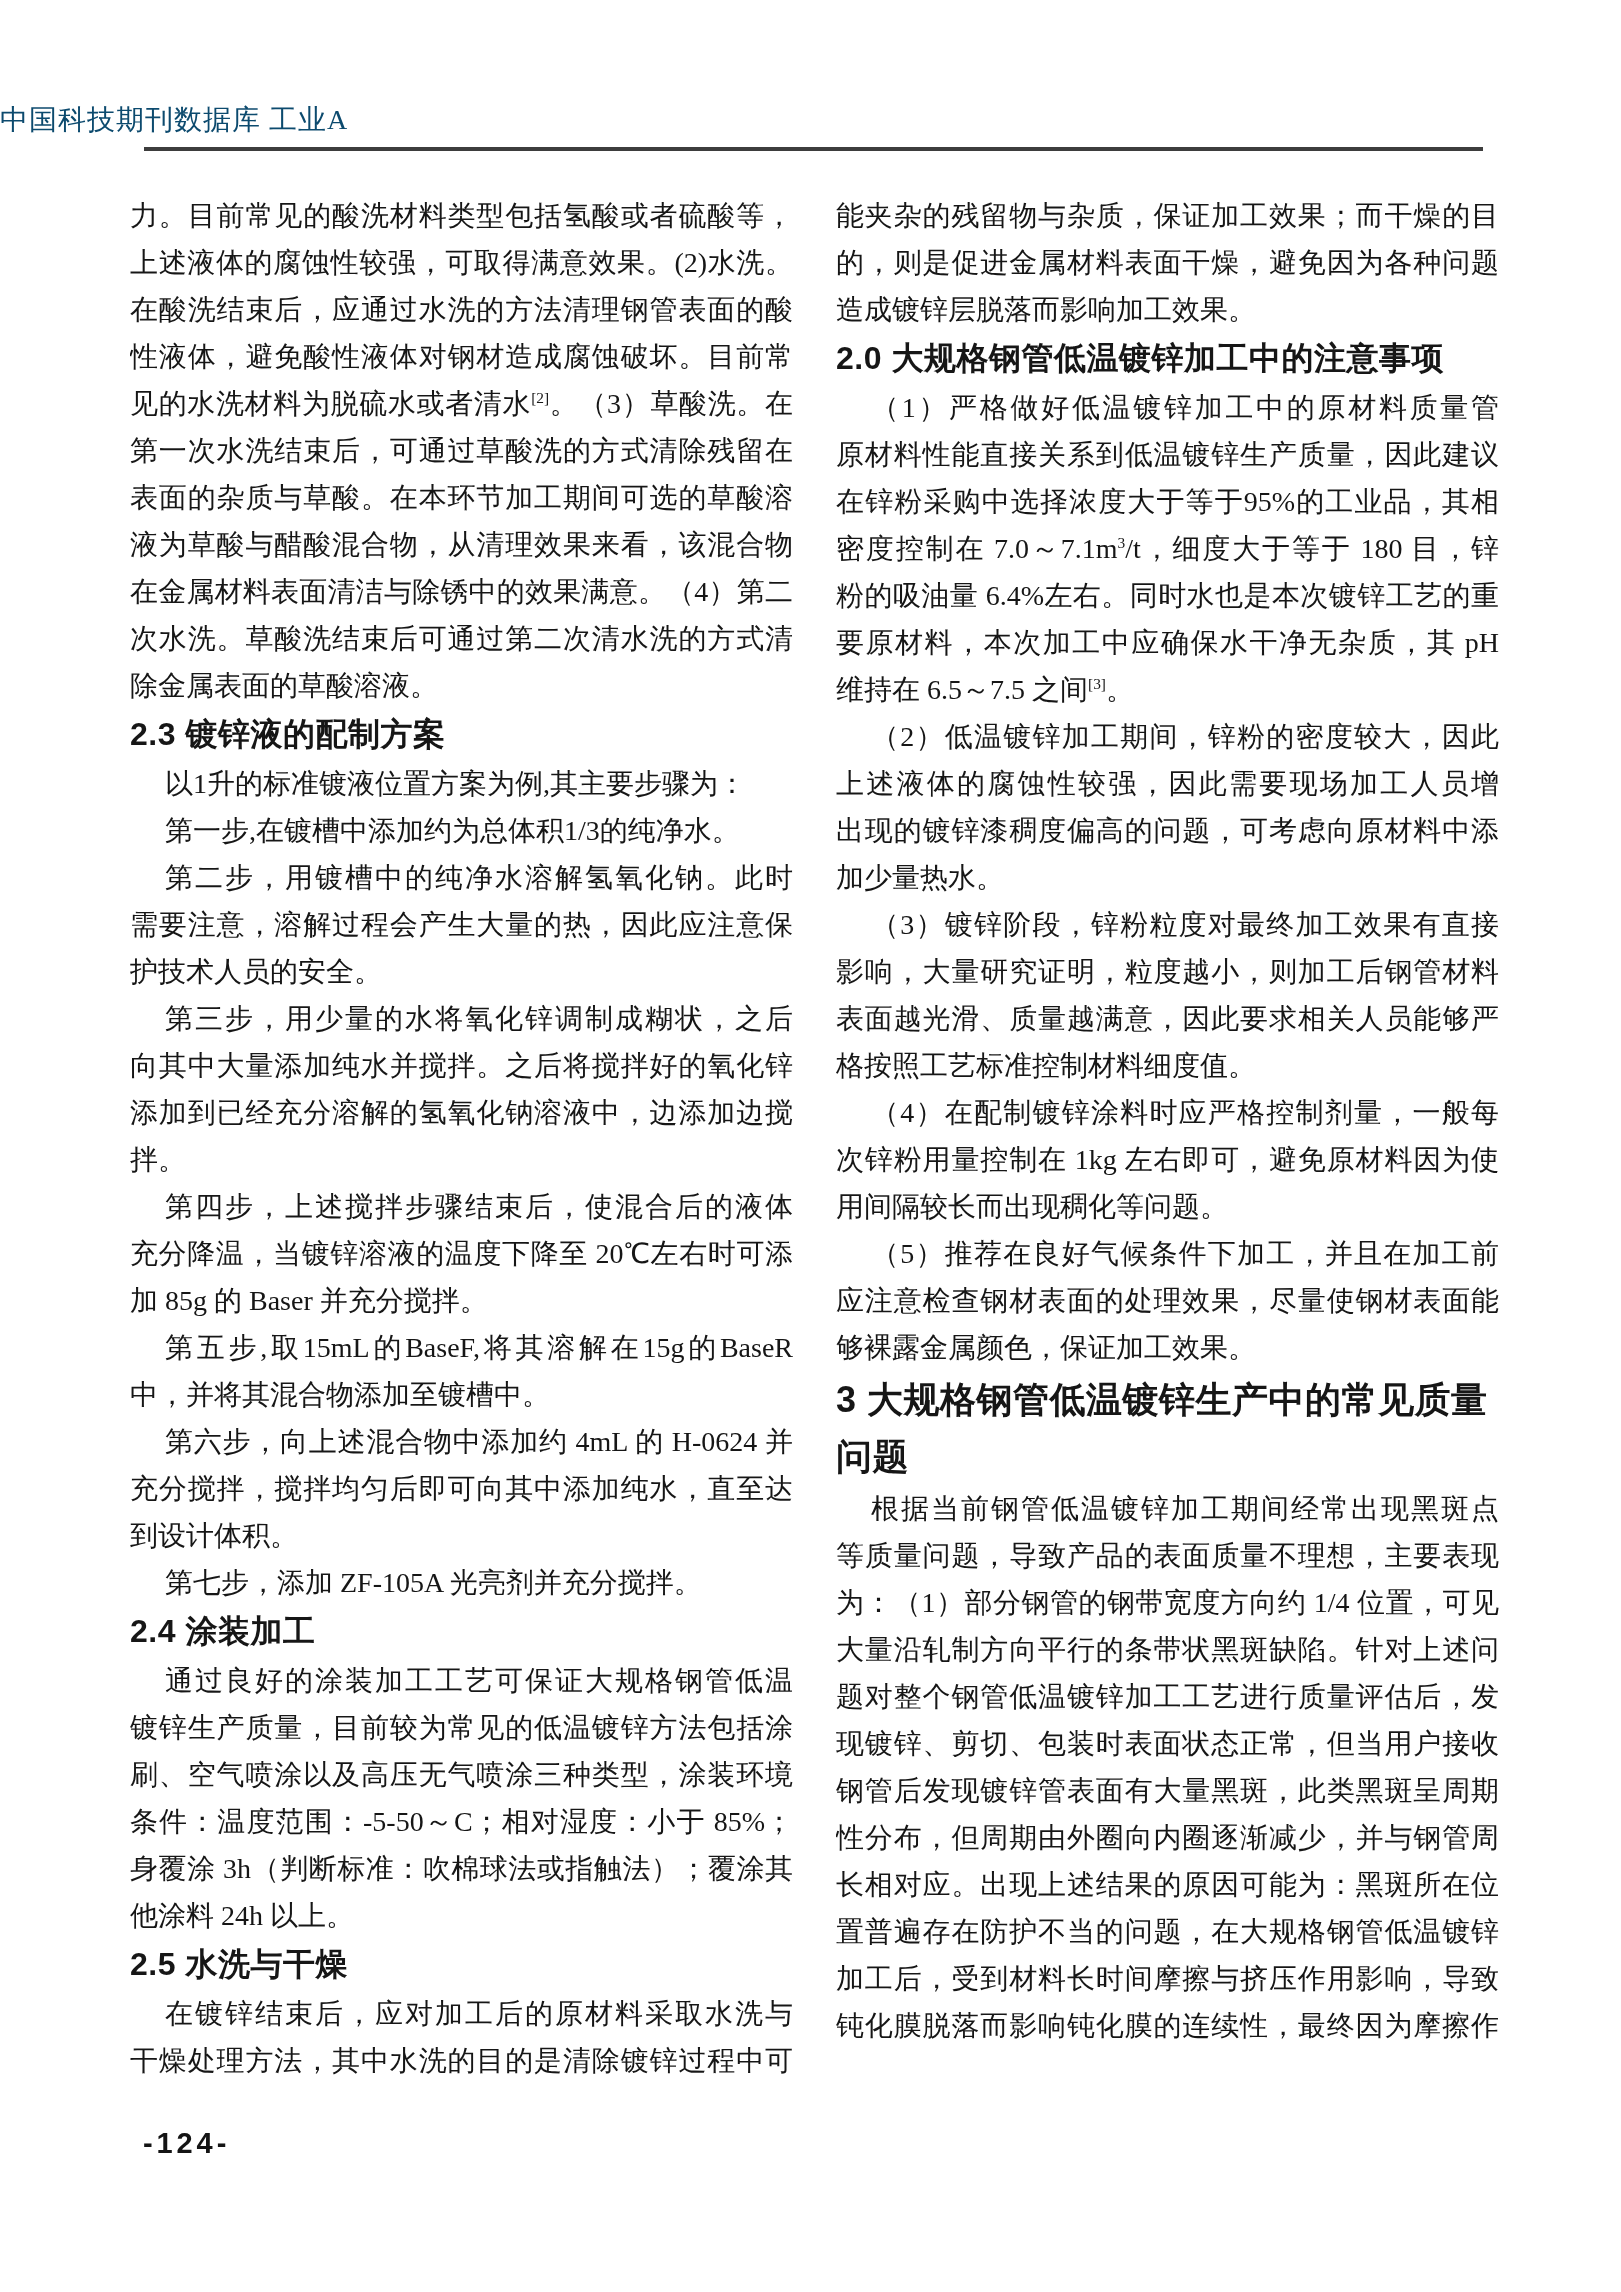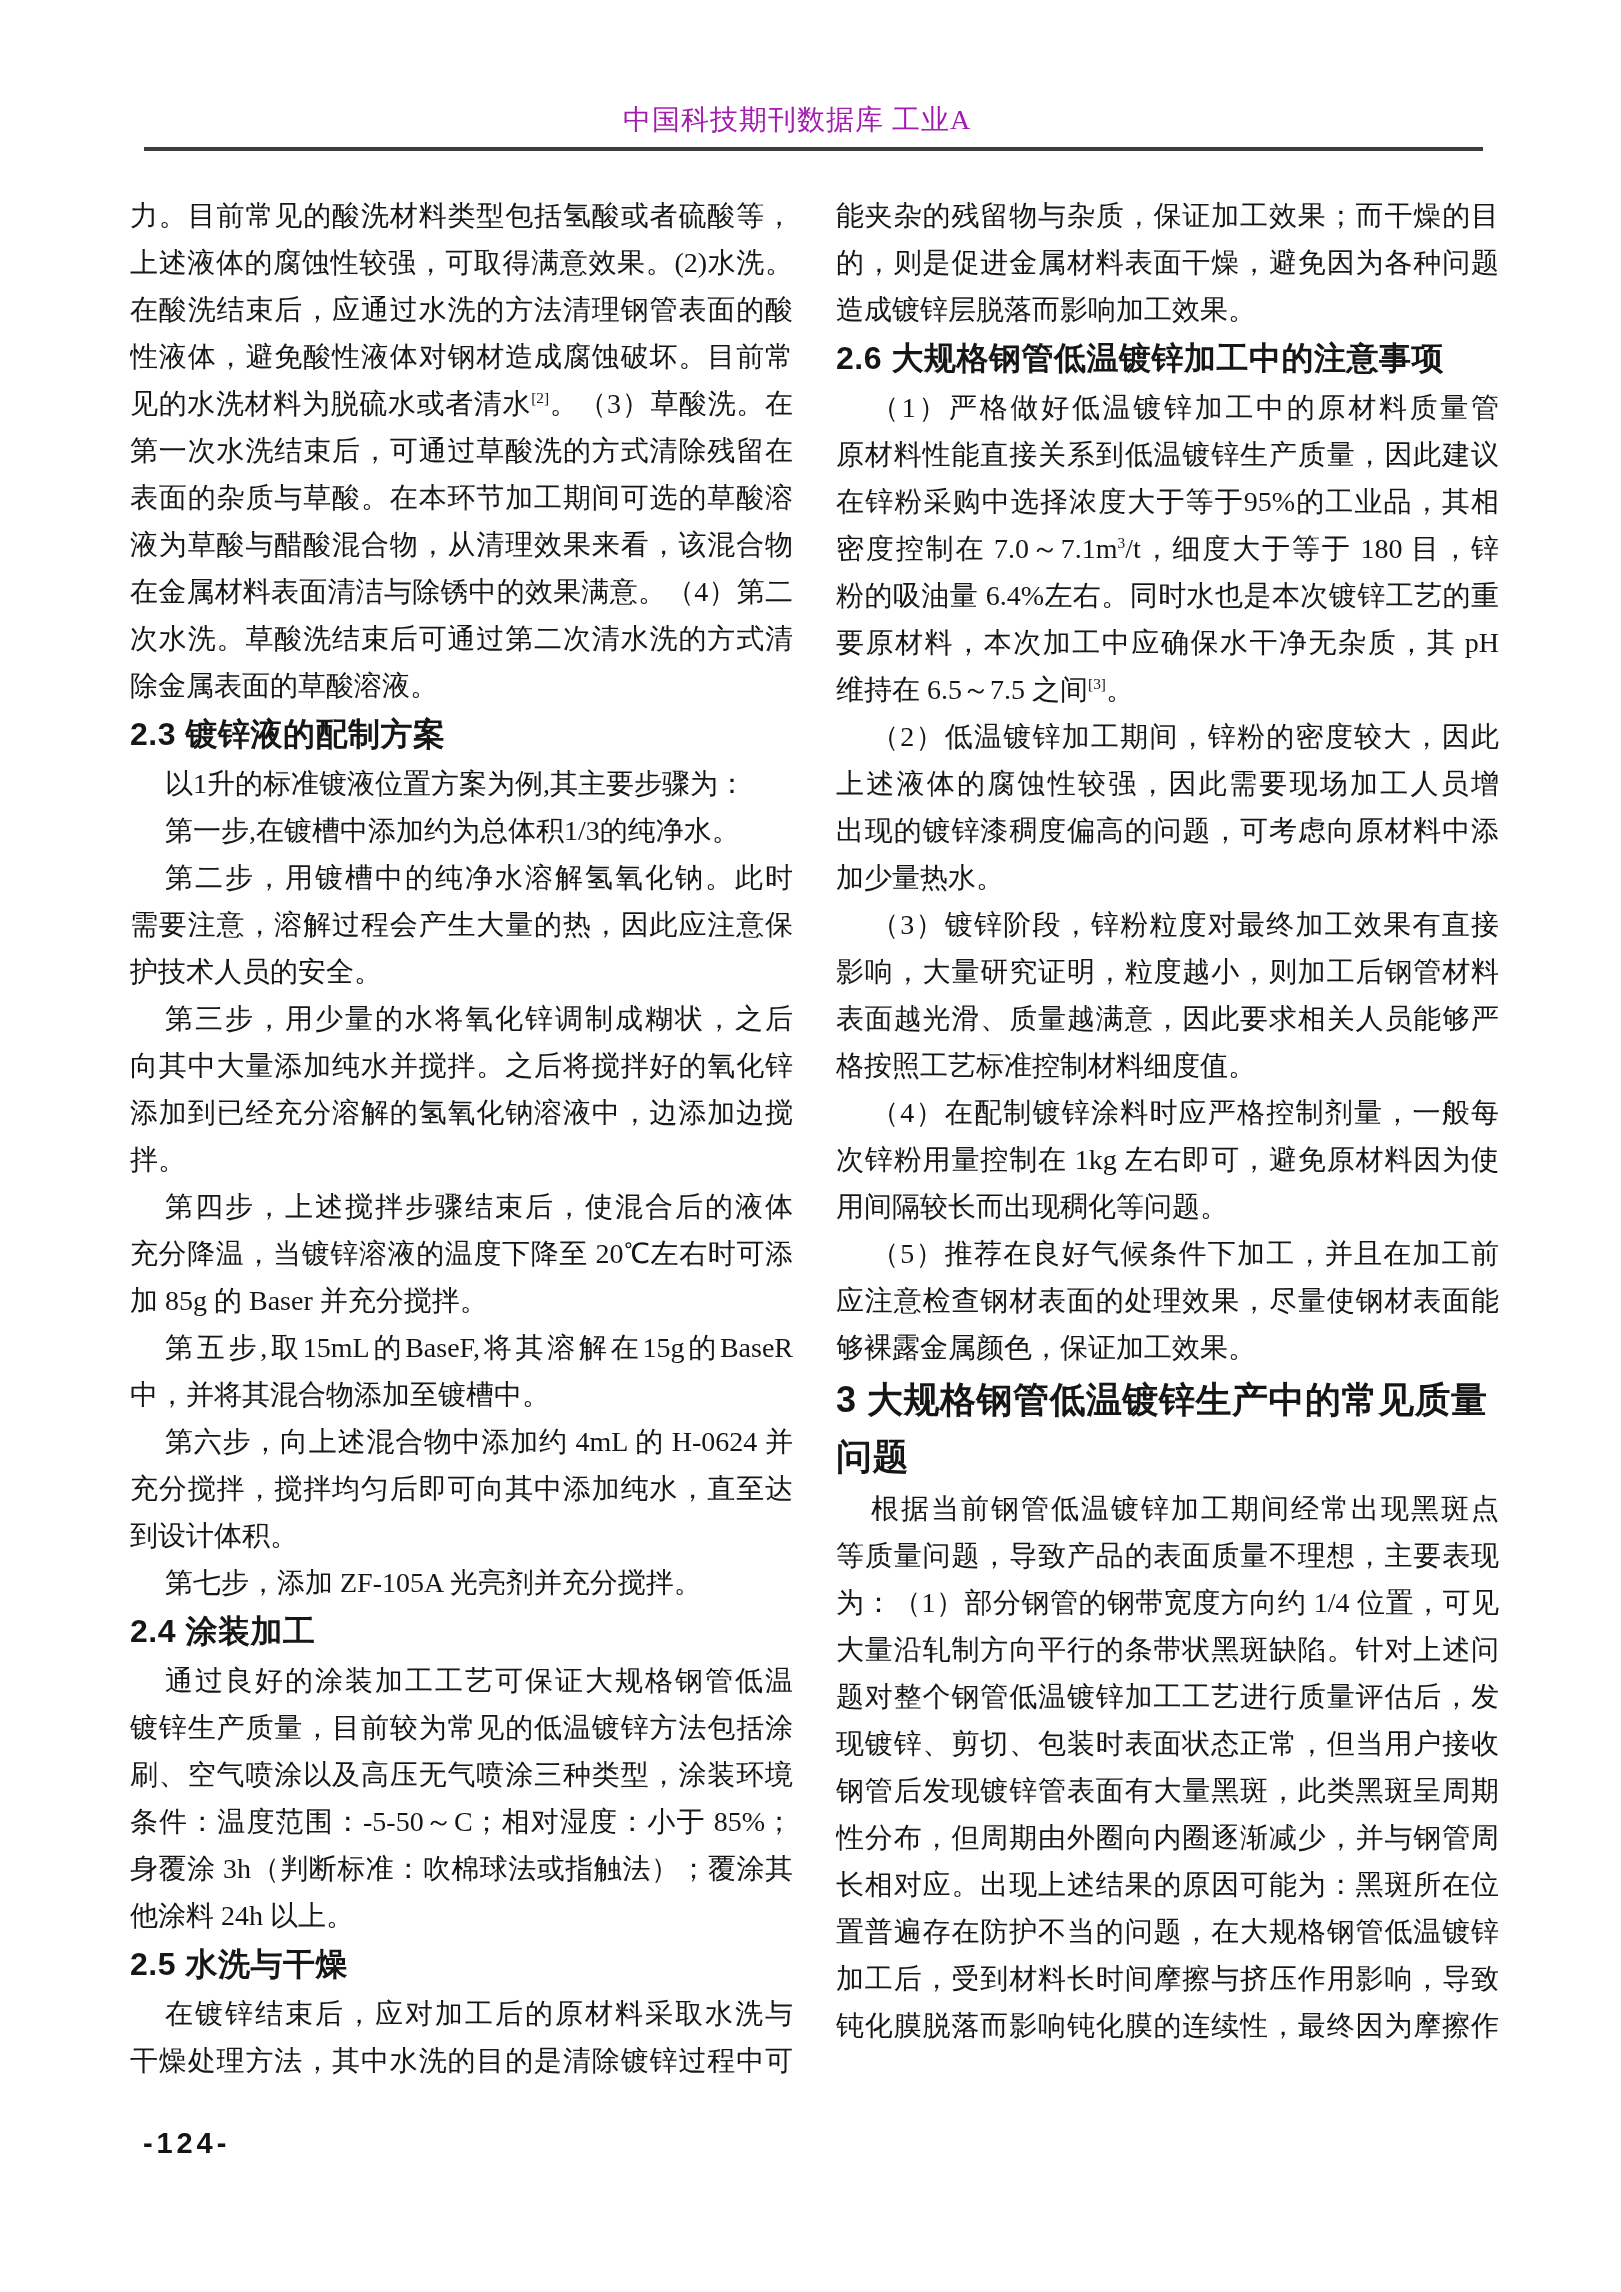--- a/index.html
+++ b/index.html
@@ -11,24 +11,23 @@
     background: #ffffff;
     font-family: "Liberation Serif", serif;
     color: #161616;
     overflow: hidden;
   }
   .header-title {
     position: absolute;
     top: 101px;
     left: 0;
     right: 27px;
-    text-align: center;
     font-size: 28px;
     letter-spacing: 1px;
-    color: #a21caf;
+    color: #0c4a6e;
     font-family: "Liberation Serif", serif;
   }
   .header-rule {
     position: absolute;
     top: 147px;
     left: 144px;
     width: 1339px;
     height: 3.9px;
     background: #3d3d3d;
   }
@@ -133,21 +132,21 @@
       <div class="line end">他涂料 24h 以上。</div>
       <div class="line h2">2.5 水洗与干燥</div>
       <div class="line indent">在镀锌结束后，应对加工后的原材料采取水洗与</div>
       <div class="line">干燥处理方法，其中水洗的目的是清除镀锌过程中可</div>
     </div>
 
   <div class="column col-right" id="col-right">
       <div class="line">能夹杂的残留物与杂质，保证加工效果；而干燥的目</div>
       <div class="line">的，则是促进金属材料表面干燥，避免因为各种问题</div>
       <div class="line end">造成镀锌层脱落而影响加工效果。</div>
-      <div class="line h2">2.6 大规格钢管低温镀锌加工中的注意事项</div>
+      <div class="line h2">2.0 大规格钢管低温镀锌加工中的注意事项</div>
       <div class="line indent">（1）严格做好低温镀锌加工中的原材料质量管理。</div>
       <div class="line">原材料性能直接关系到低温镀锌生产质量，因此建议</div>
       <div class="line">在锌粉采购中选择浓度大于等于95%的工业品，其相对</div>
       <div class="line">密度控制在 7.0～7.1m<sup>3</sup>/t，细度大于等于 180 目，锌</div>
       <div class="line">粉的吸油量 6.4%左右。同时水也是本次镀锌工艺的重</div>
       <div class="line">要原材料，本次加工中应确保水干净无杂质，其 pH 值</div>
       <div class="line end">维持在 6.5～7.5 之间<sup>[3]</sup>。</div>
       <div class="line indent">（2）低温镀锌加工期间，锌粉的密度较大，因此</div>
       <div class="line">上述液体的腐蚀性较强，因此需要现场加工人员增</div>
       <div class="line">出现的镀锌漆稠度偏高的问题，可考虑向原材料中添</div>

